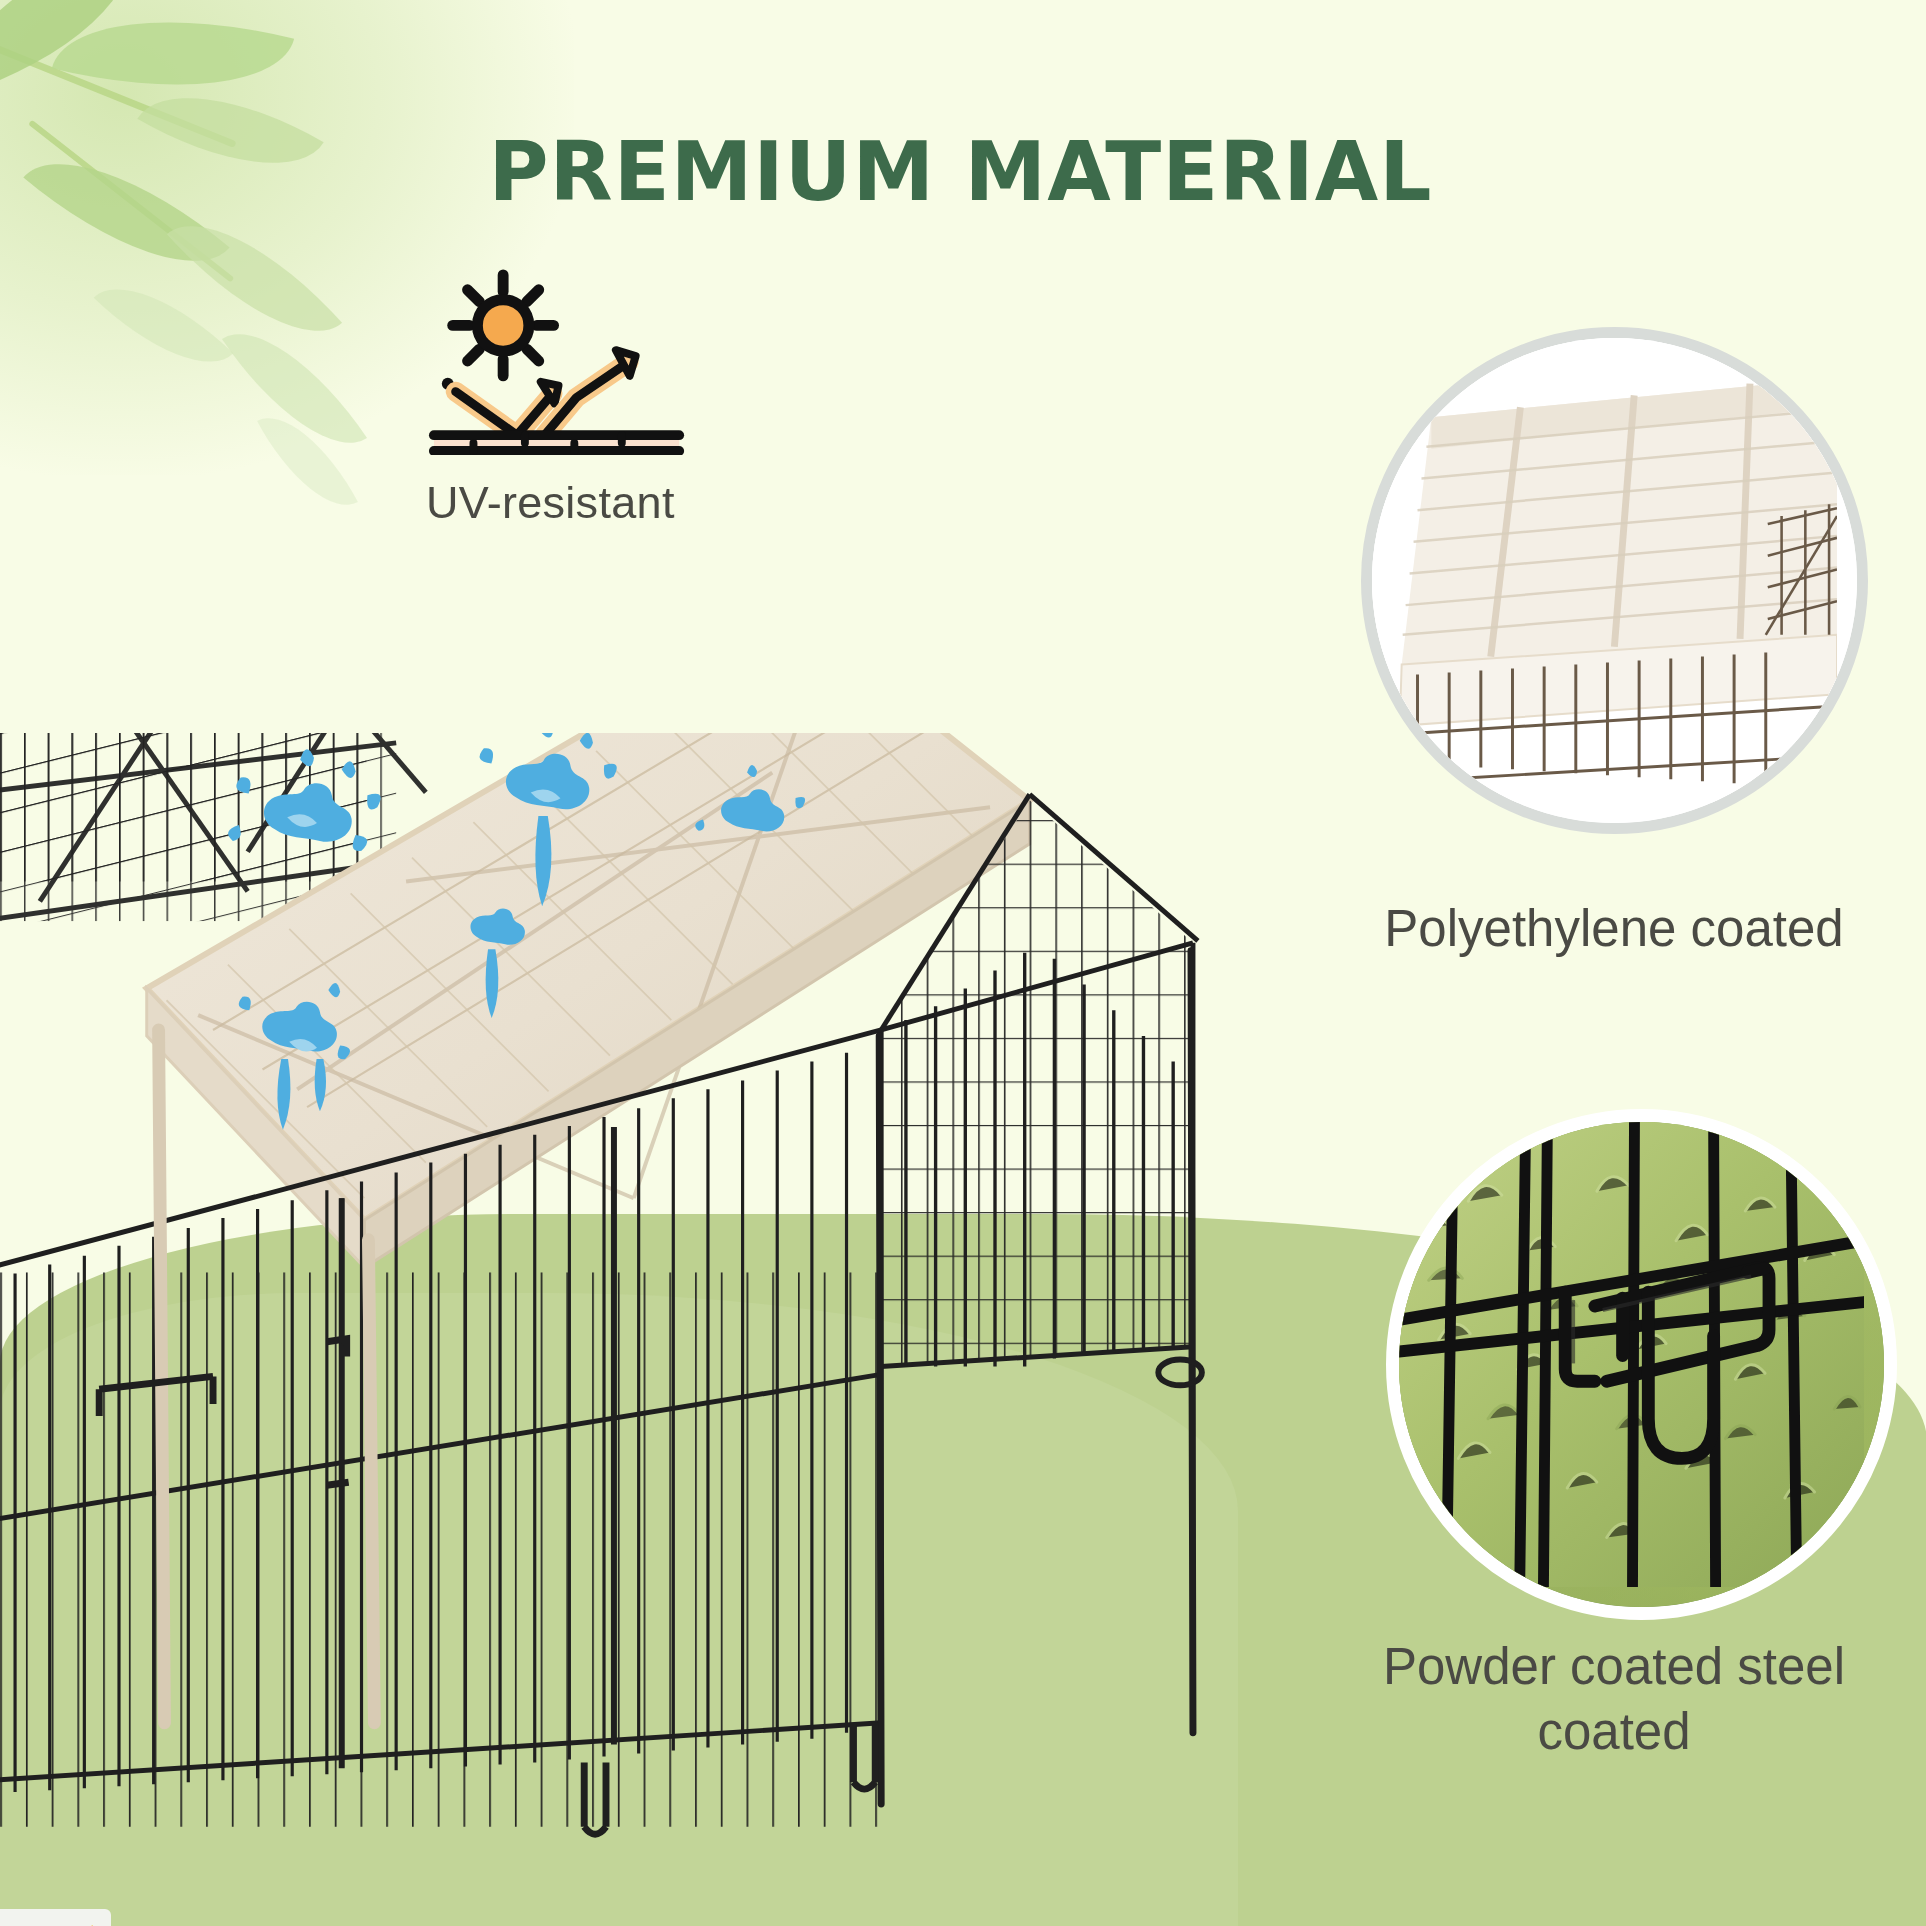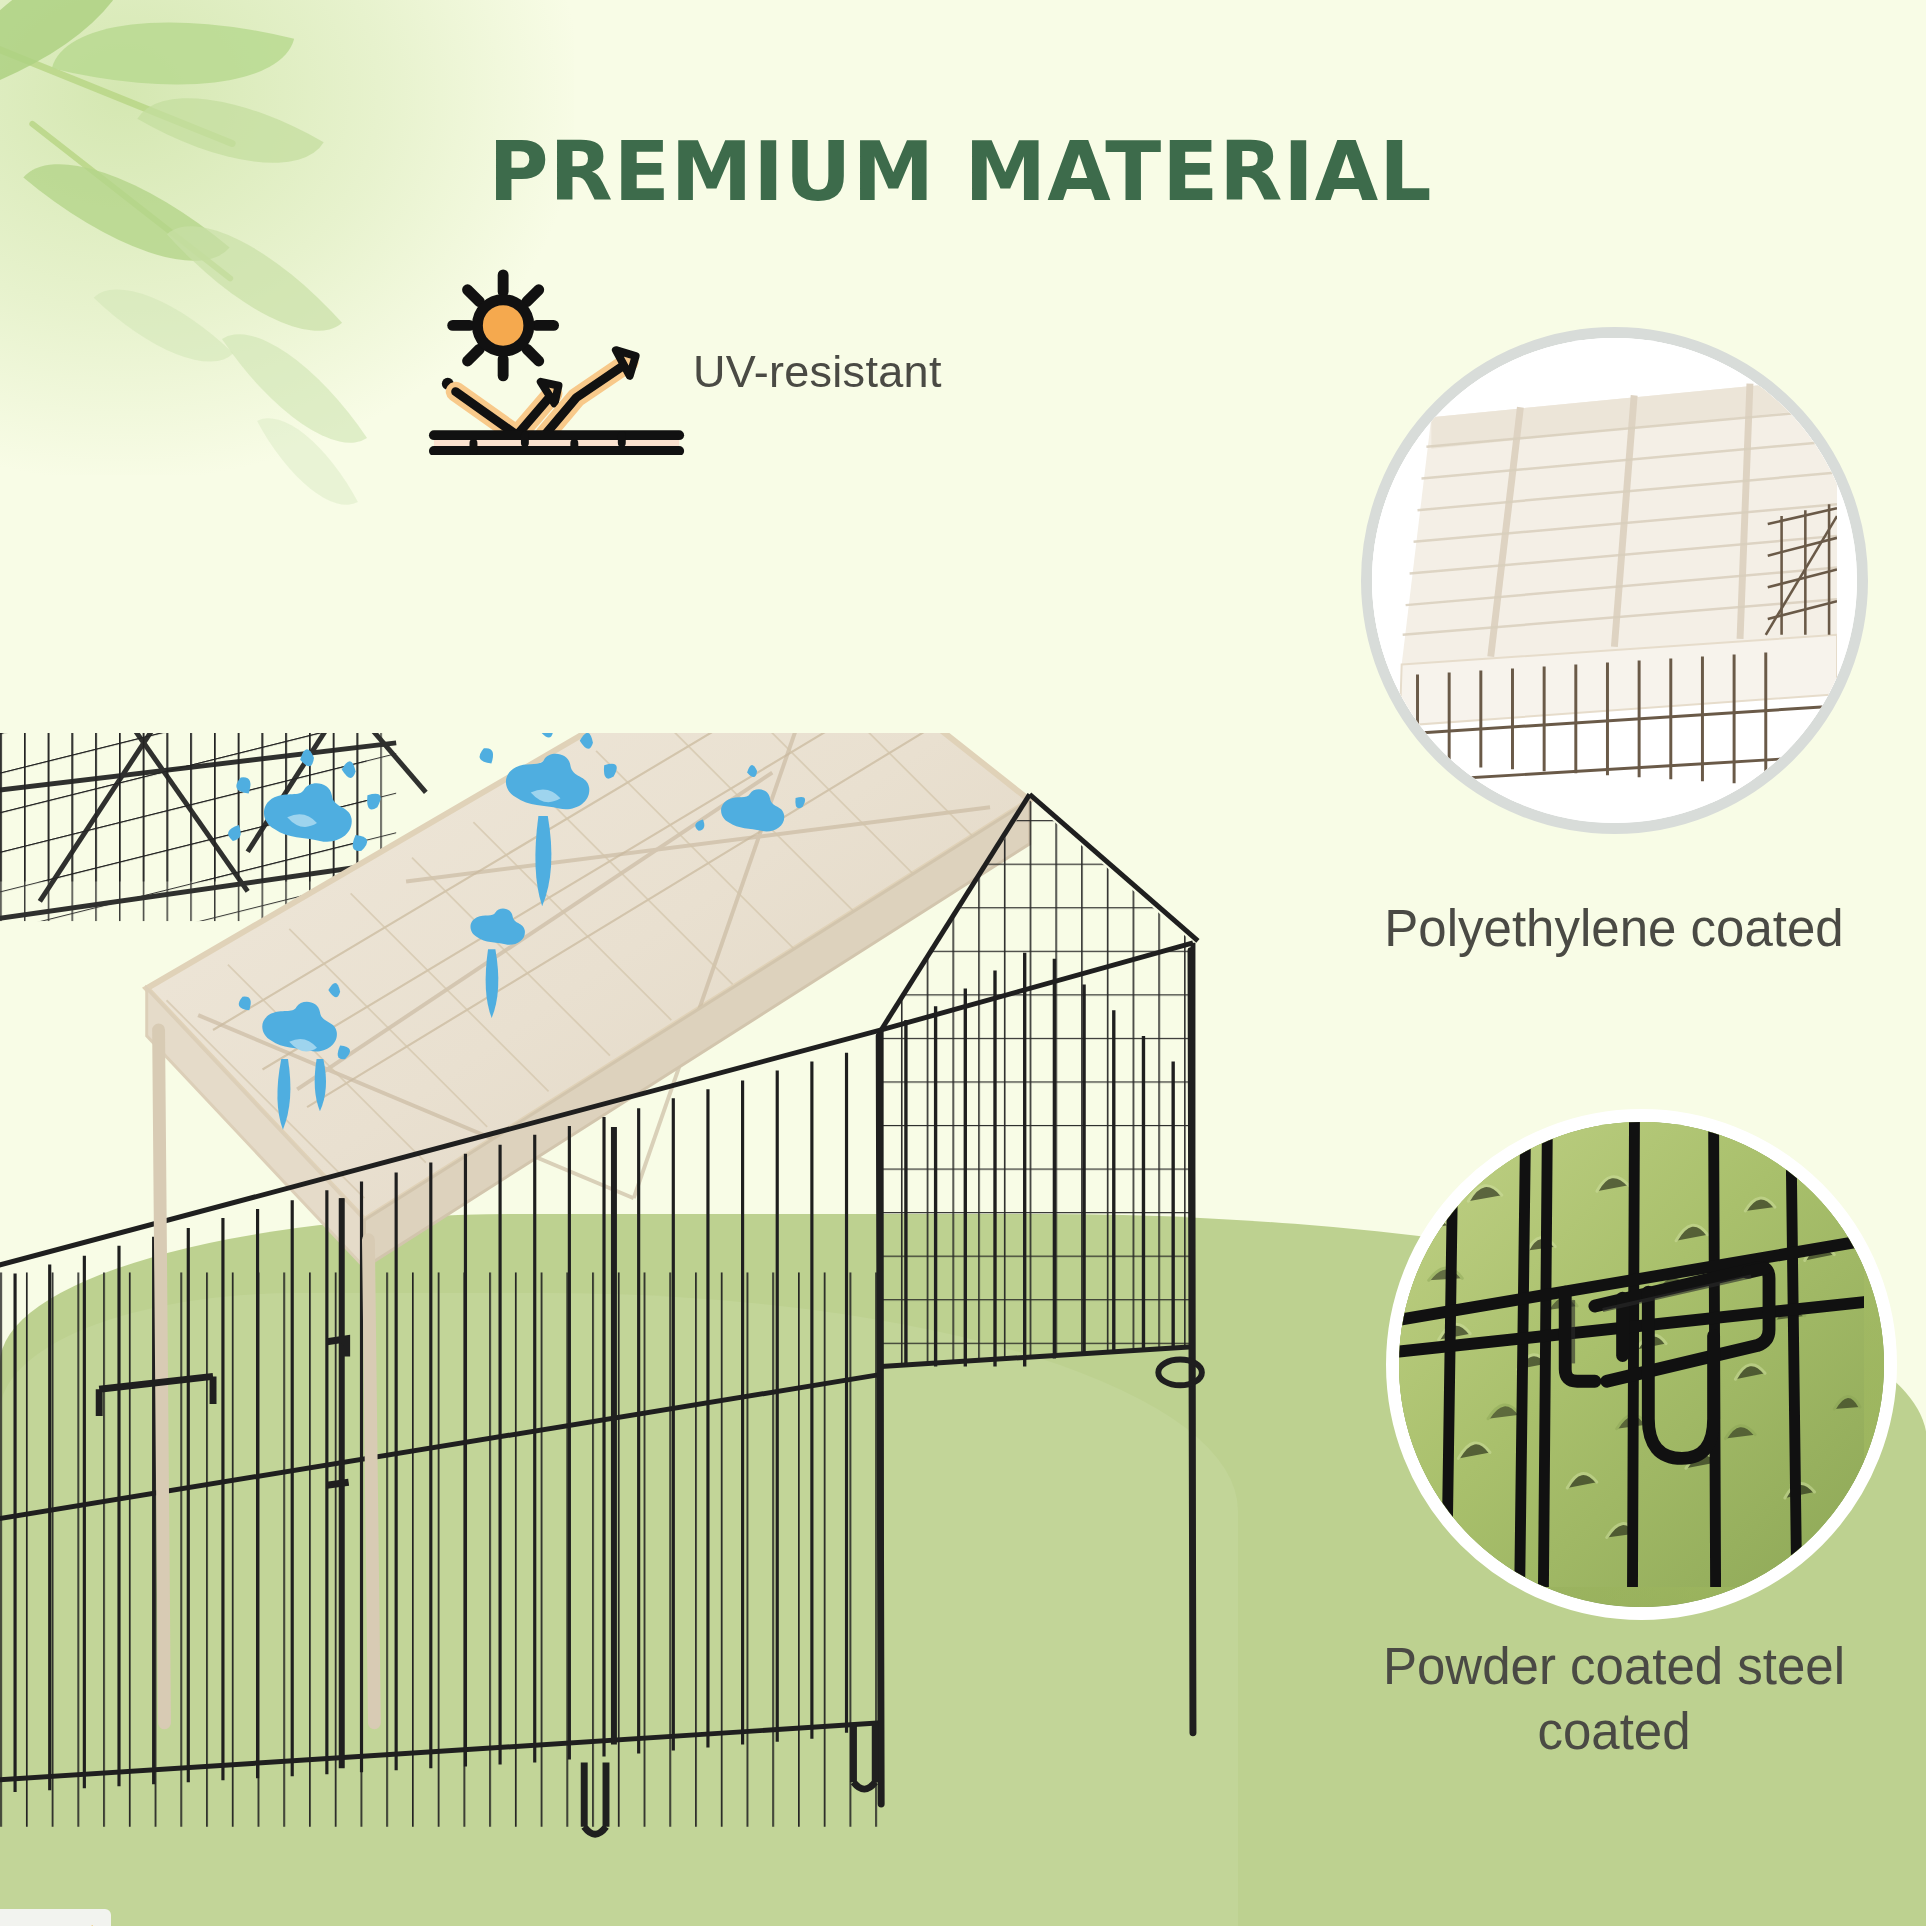--- a/index.html
+++ b/index.html
@@ -84,22 +84,22 @@
     top: 267px;
     left: 426px;
     width: 891px;
     display: flex;
     justify-content: flex-start;
     gap: 149px;
   }
   .feature {
     width: 297px;
     display: flex;
-    flex-direction: row;
-    align-items: center;
+    flex-direction: column;
+    align-items: flex-start;
   }
   .feature-icon {
     height: 188px;
     display: flex;
     align-items: flex-end;
     justify-content: center;
   }
   .feature-label {
     margin-top: 22px;
     font-size: 45px;

